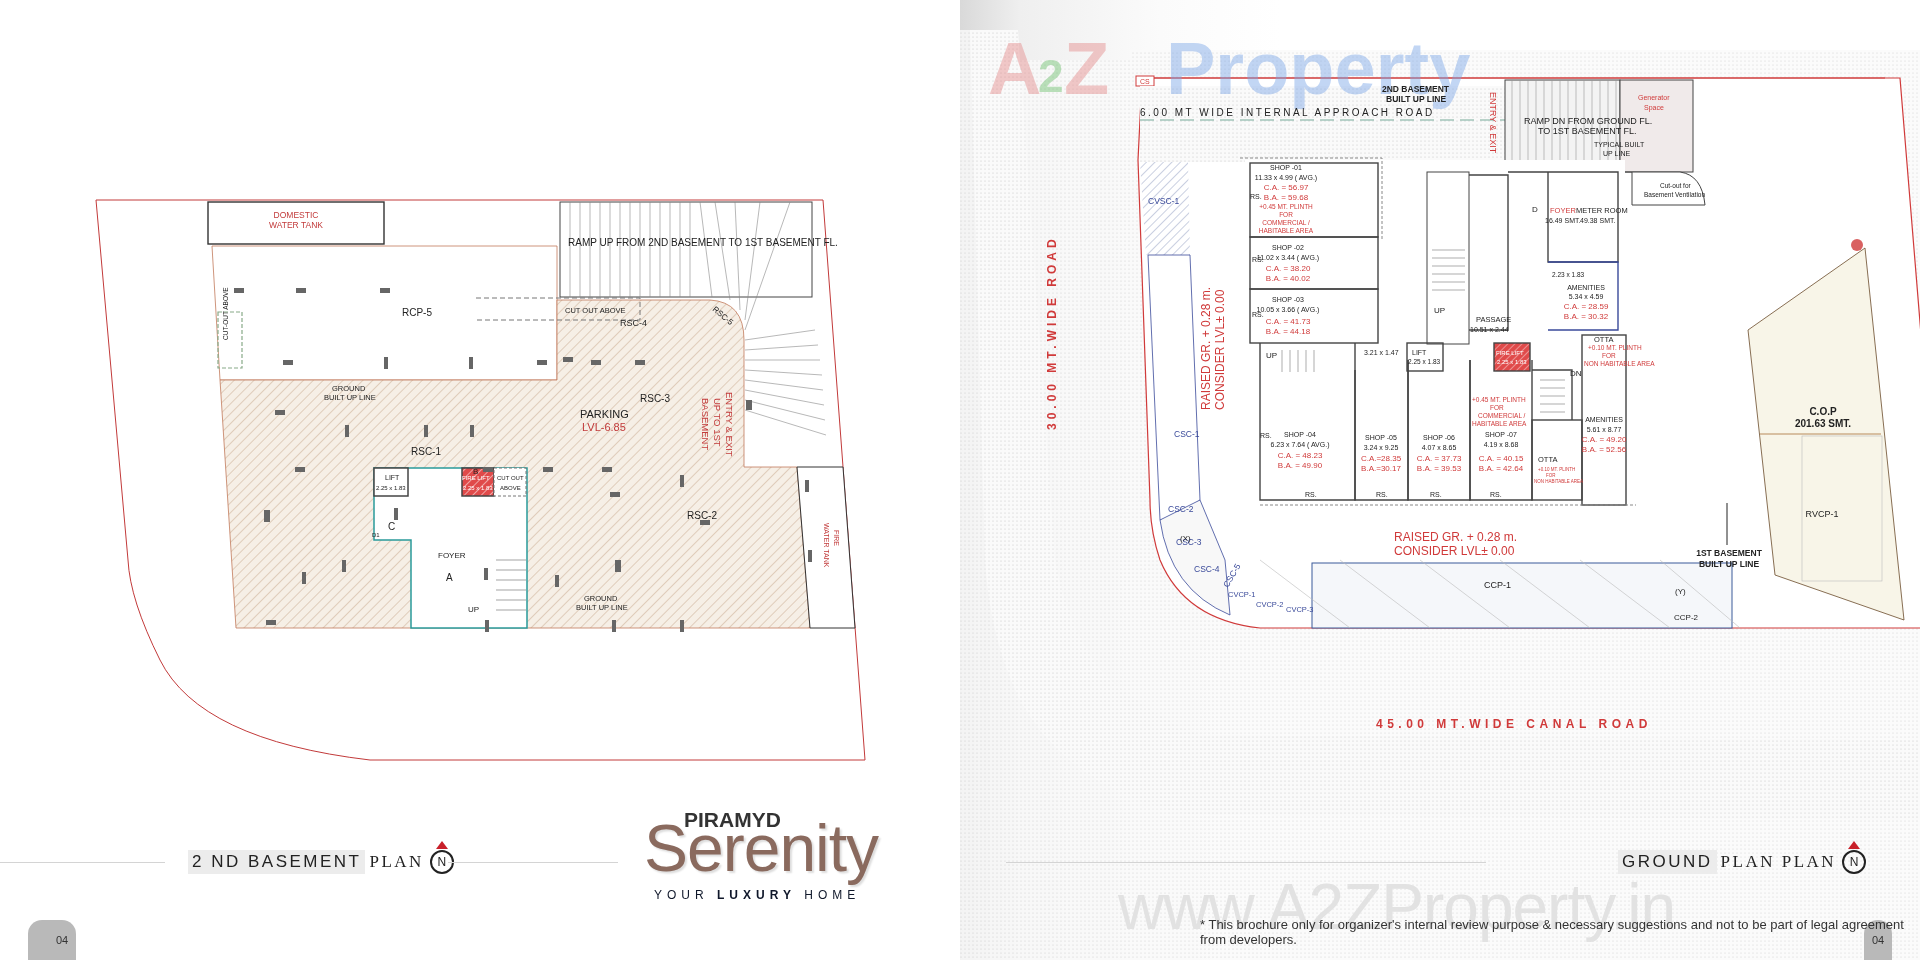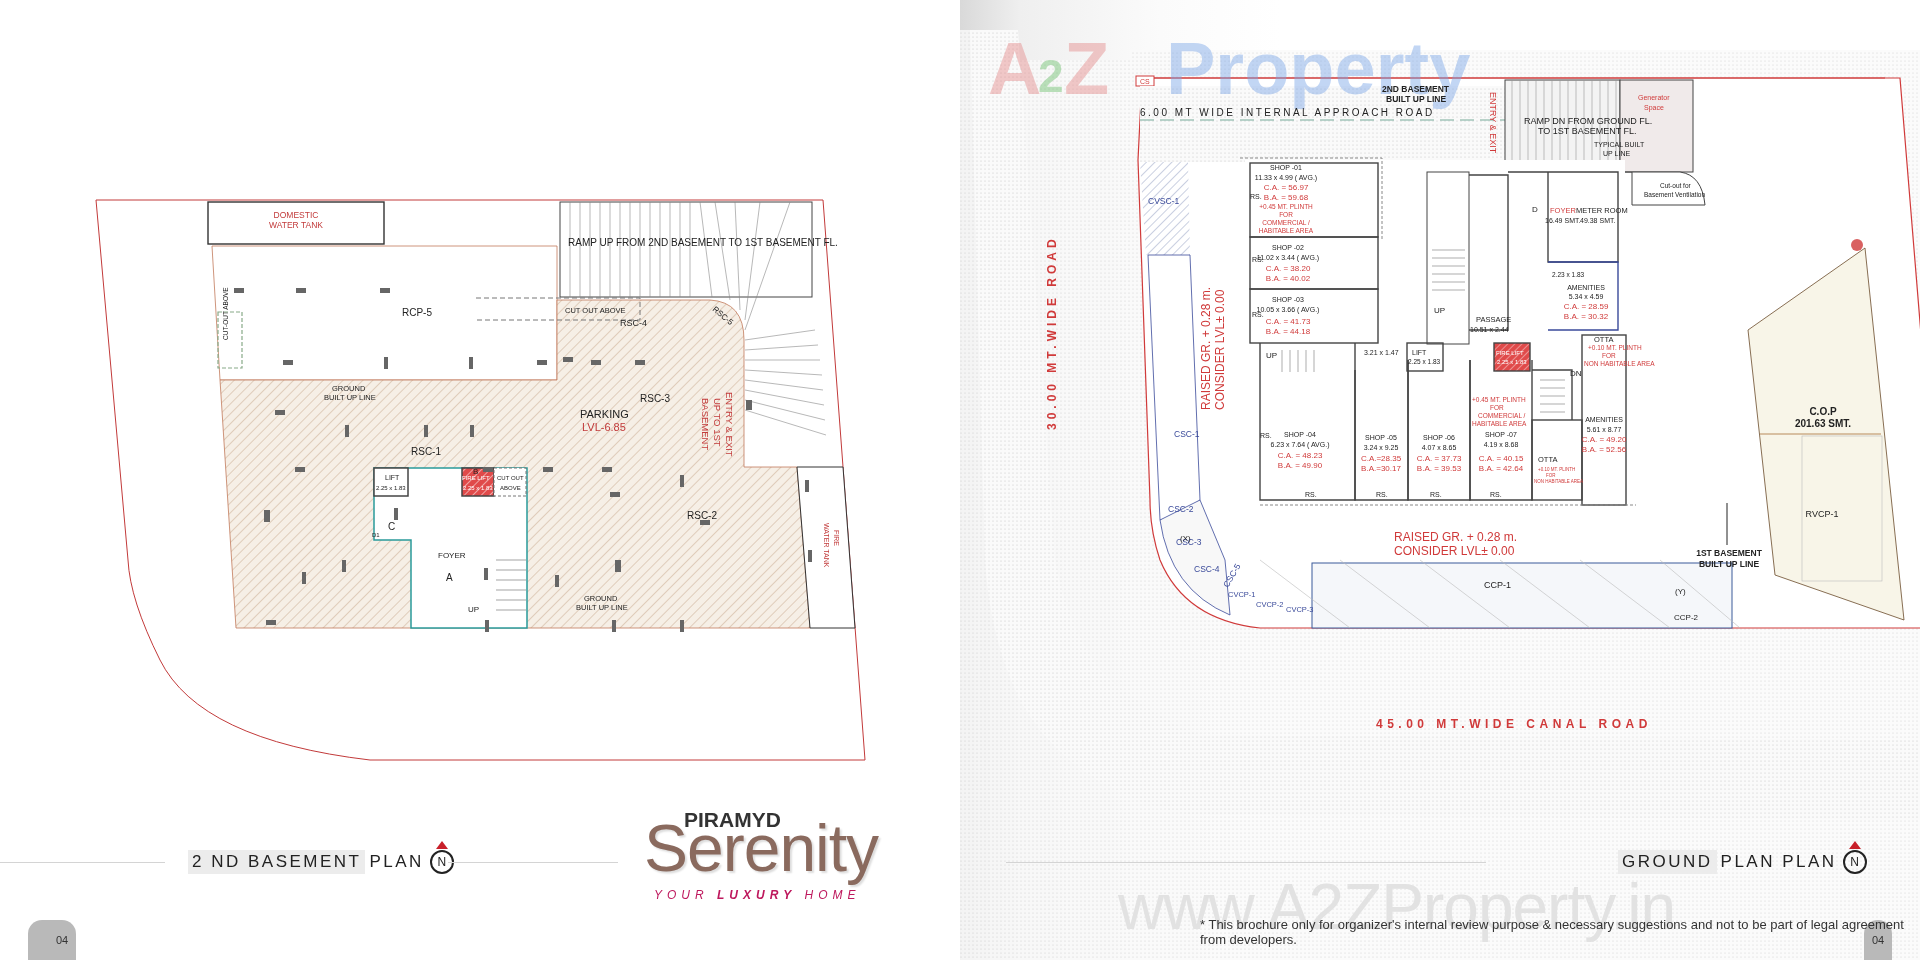--- a/index.html
+++ b/index.html
@@ -4,29 +4,29 @@
 <style>
   html,body{margin:0;padding:0;}
   body{width:1920px;height:960px;overflow:hidden;background:#fff;font-family:"Liberation Sans",sans-serif;position:relative;}
   .page{position:absolute;top:0;height:960px;overflow:hidden;}
   .page-left{left:0;width:960px;background:#fff;}
   .page-right{left:960px;width:960px;background:linear-gradient(90deg,#d9d9d9 0px,#efefef 60px,#fbfbfb 200px,#fff 320px);}
   svg{position:absolute;left:0;top:0;}
   svg text{font-family:"Liberation Sans",sans-serif;}
   .plan-title{position:absolute;top:850px;display:flex;align-items:center;font-size:17px;letter-spacing:2.5px;color:#222;}
   .plan-title .hl{background:#ececec;padding:2px 4px;}
-  .plan-title .rest{padding:2px 2px 2px 4px;}
+  .plan-title .rest{padding:2px 2px 2px 4px;font-family:Liberation Serif, serif;}
   .north{position:relative;width:20px;height:20px;border:2px solid #222;border-radius:50%;display:flex;align-items:center;justify-content:center;font-size:12px;letter-spacing:0;margin-left:4px;}
   .north::before{content:"";position:absolute;top:-11px;left:4px;border-left:6px solid transparent;border-right:6px solid transparent;border-bottom:8px solid #c8202a;}
   .rule{position:absolute;top:862px;height:1px;background:#d4d4d4;}
   .page-tab{position:absolute;bottom:0;width:28px;height:40px;background:#b9b9b9;border-radius:14px 14px 0 0;font-size:11px;color:#333;display:flex;align-items:center;justify-content:center;padding-top:0;}
   .logo{position:absolute;left:644px;top:808px;width:250px;height:100px;}
   .logo .brand{position:absolute;left:40px;top:0;font-size:21px;font-weight:bold;color:#333;text-align:right;}
   .logo .name{position:absolute;left:0;top:2px;font-size:66px;color:#8a6a5e;font-family:"Liberation Sans",sans-serif;letter-spacing:-1px;text-shadow:2px 2px 2px #ddd;}
-  .logo .tag{position:absolute;left:10px;top:80px;font-size:12px;letter-spacing:5px;color:#be185d;font-style:italic;}
+  .logo .tag{position:absolute;left:10px;top:80px;font-size:12px;letter-spacing:5px;color:#0f172a;}
   .logo .tag b{font-weight:bold;}
   .watermark-url{position:absolute;left:1118px;top:870px;font-size:64px;color:#e2e2e2;letter-spacing:-1px;}
   .disclaimer{position:absolute;left:1200px;top:917px;font-size:13px;color:#333;}
 </style>
 </head>
 <body>
 
 <div class="page page-left">
   <svg width="960" height="960">
     <defs>

